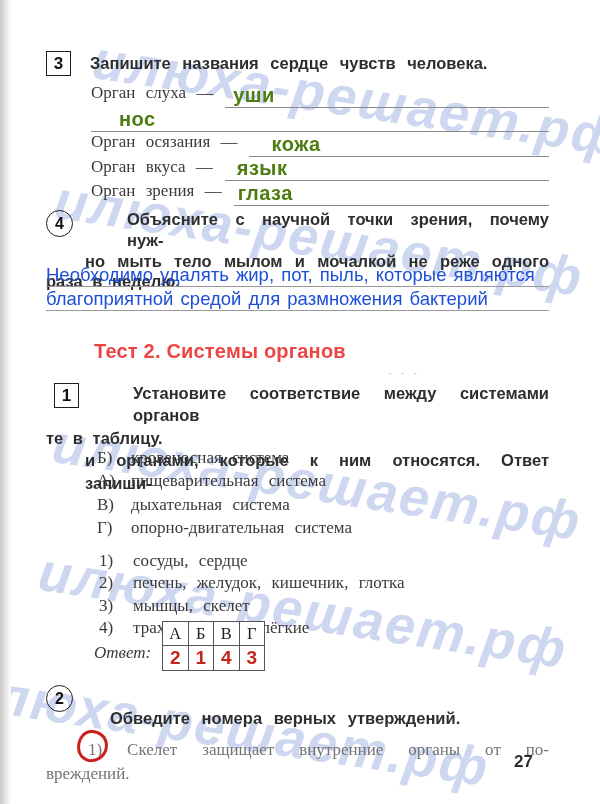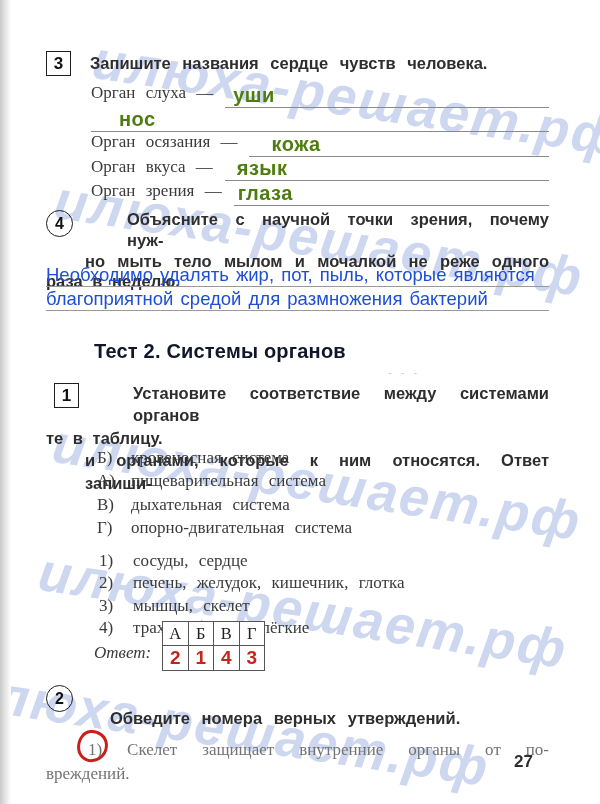--- a/index.html
+++ b/index.html
@@ -34,21 +34,21 @@
         font:400 17px "Liberation Serif",serif;color:#3a3a3a;word-spacing:6px;}
   .brow .lbl{white-space:nowrap;padding-right:12px;}
   .brow .line{flex:1;border-bottom:1.2px solid #8a8a8a;display:flex;align-items:flex-end;}
   .redans{font:700 20px "Liberation Sans",sans-serif;color:#4d7c0f;line-height:1;
           padding-bottom:2px;letter-spacing:0.5px;}
   
   .t4line1{padding-left:42px;}
   .redline{font:400 18.5px "Liberation Sans",sans-serif;color:#1d4ed8;line-height:23px;
            border-bottom:1.2px solid #999;word-spacing:2px;white-space:nowrap;}
   
-  .heading{font:700 20px "Liberation Sans",sans-serif;color:#0f172a;letter-spacing:0.2px;}
+  .heading{font:700 20px "Liberation Sans",sans-serif;color:#ef4444;letter-spacing:0.2px;}
   .dots{position:absolute;z-index:1;color:#c8c8c8;font:400 11px "Liberation Sans",sans-serif;
         letter-spacing:3px;}
   
   .orow{font:400 17px "Liberation Serif",serif;color:#3a3a3a;word-spacing:6px;white-space:nowrap;}
   .lrow{line-height:23.3px;}
   .nrow{line-height:22.4px;}
   .okey{display:inline-block;width:34px;}
   
   .anslabel{font:400 17px "Liberation Serif",serif;color:#3a3a3a;}
   .anstable{border-collapse:collapse;}

